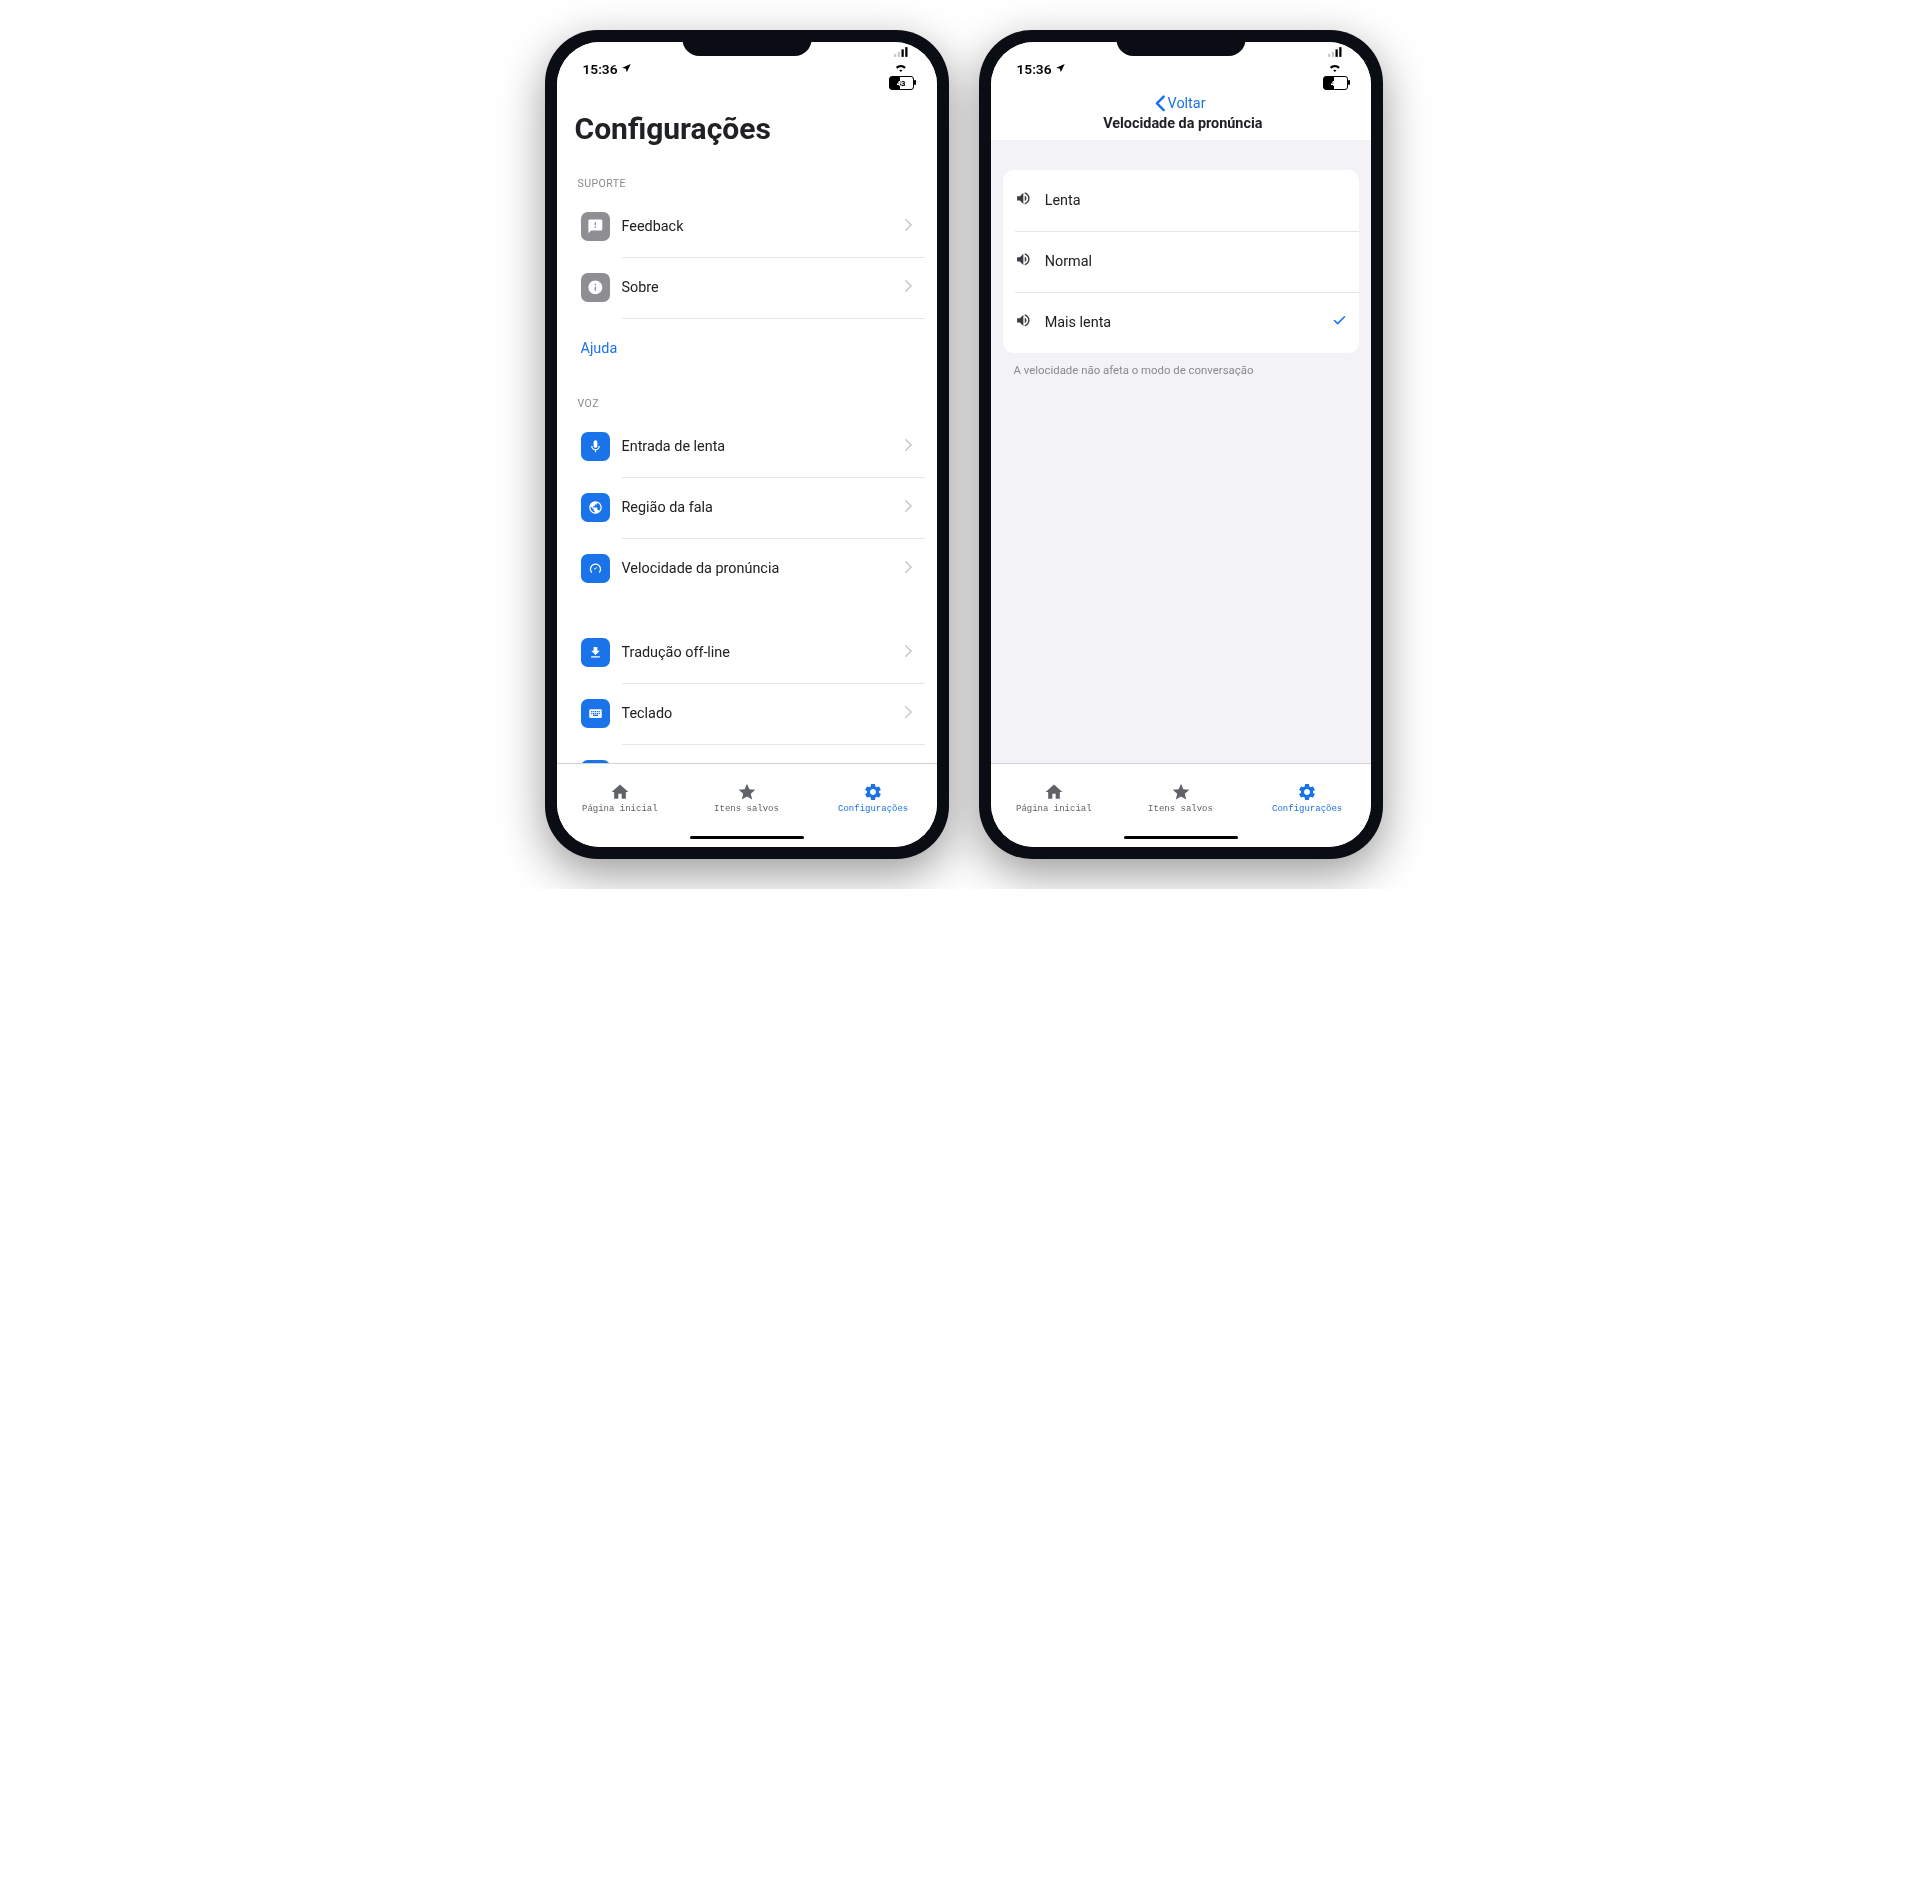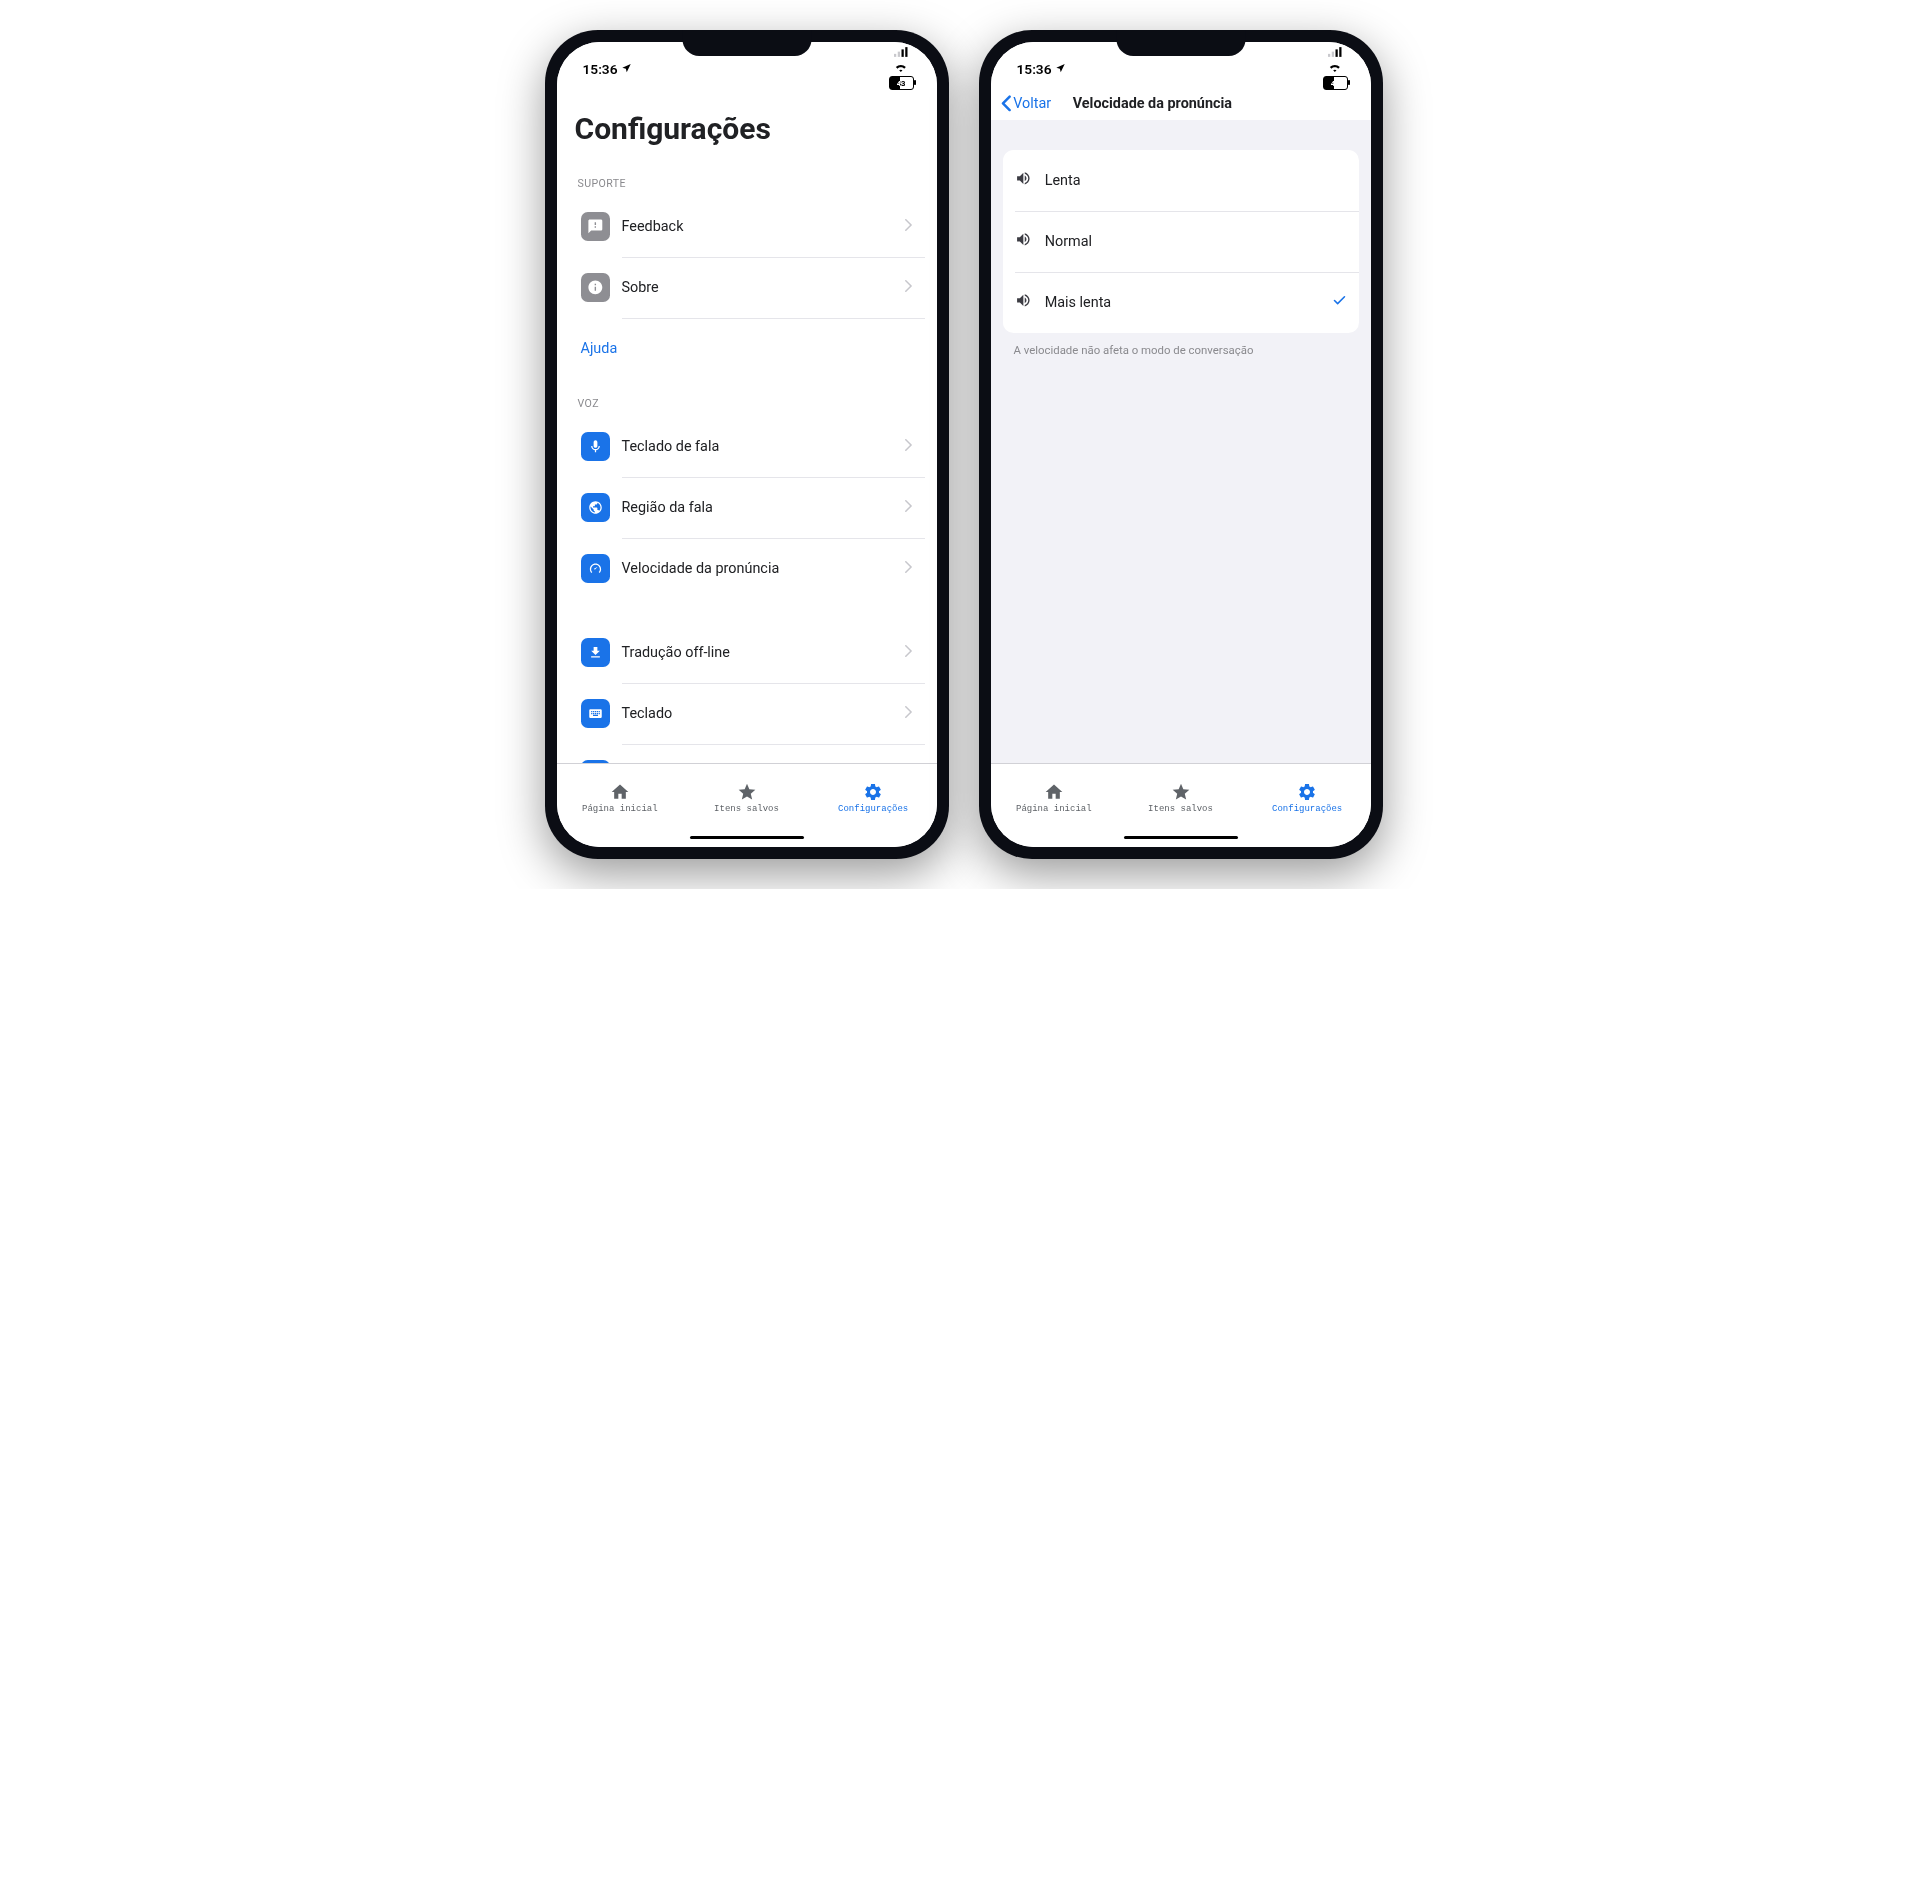--- a/index.html
+++ b/index.html
@@ -79,24 +79,25 @@
     width: 1.5px;
     height: 4.6px;
     background: #000;
     border-radius: 0.8px;
   }
   .battery span { color: #fff; mix-blend-mode: difference; font-size:7.6px; }
 
   .nav-header {
     display: flex;
     align-items: center;
-    gap: 17px;
+    gap: 3px;
     padding: 7.6px 10.6px;
     font-size: 14.4px;
     flex-shrink: 0;
+    flex-direction: column;
   }
   .back-btn { color: #1a73e8; display:flex; align-items:center; gap:1.5px; font-size:14.4px;}
   .nav-title { font-weight: 700; color:#202124; margin-left:4.6px;}
 
   .content { flex: 1; overflow: hidden; }
   .large-title {
     font-size: 30px;
     font-weight: 700;
     padding: 23px 18px 13.7px;
     color: #202124;
@@ -264,21 +265,21 @@
       </div>
 
       <div class="section-header">VOZ</div>
       <div class="card">
         <div class="row">
           <div class="row-icon blue">
             <svg width="15" height="15" viewBox="0 0 24 24">
                 <path d="M12 14c1.66 0 3-1.34 3-3V5c0-1.66-1.34-3-3-3S9 3.34 9 5v6c0 1.66 1.34 3 3 3zm5-3c0 2.76-2.24 5-5 5s-5-2.24-5-5H5c0 3.53 2.61 6.43 6 6.92V21h2v-3.08c3.39-.49 6-3.39 6-6.92h-2z"></path>
               </svg>
           </div>
-          <div class="row-label">Teclado de fala</div>
+          <div class="row-label">Entrada de lenta</div>
           <span class="chevron"><svg width="7.6" height="12" viewBox="0 0 10 16">
                 <path d="M1 1l7 7-7 7" stroke="#c7c7cc" stroke-width="2" fill="none" stroke-linecap="round"></path>
               </svg></span>
         </div>
         <div class="row">
           <div class="row-icon blue">
             <svg width="15" height="15" viewBox="0 0 24 24">
                 <path d="M12 2C6.48 2 2 6.48 2 12s4.48 10 10 10 10-4.48 10-10S17.52 2 12 2zm-1 17.93c-3.95-.49-7-3.85-7-7.93 0-.62.08-1.21.21-1.79L9 15v1c0 1.1.9 2 2 2v1.93zm6.9-2.54c-.26-.81-1-1.39-1.9-1.39h-1v-3c0-.55-.45-1-1-1H8v-2h2c.55 0 1-.45 1-1V7h2c1.1 0 2-.9 2-2v-.41c2.93 1.19 5 4.06 5 7.41 0 2.08-.8 3.97-2.1 5.39z"></path>
               </svg>
           </div>

